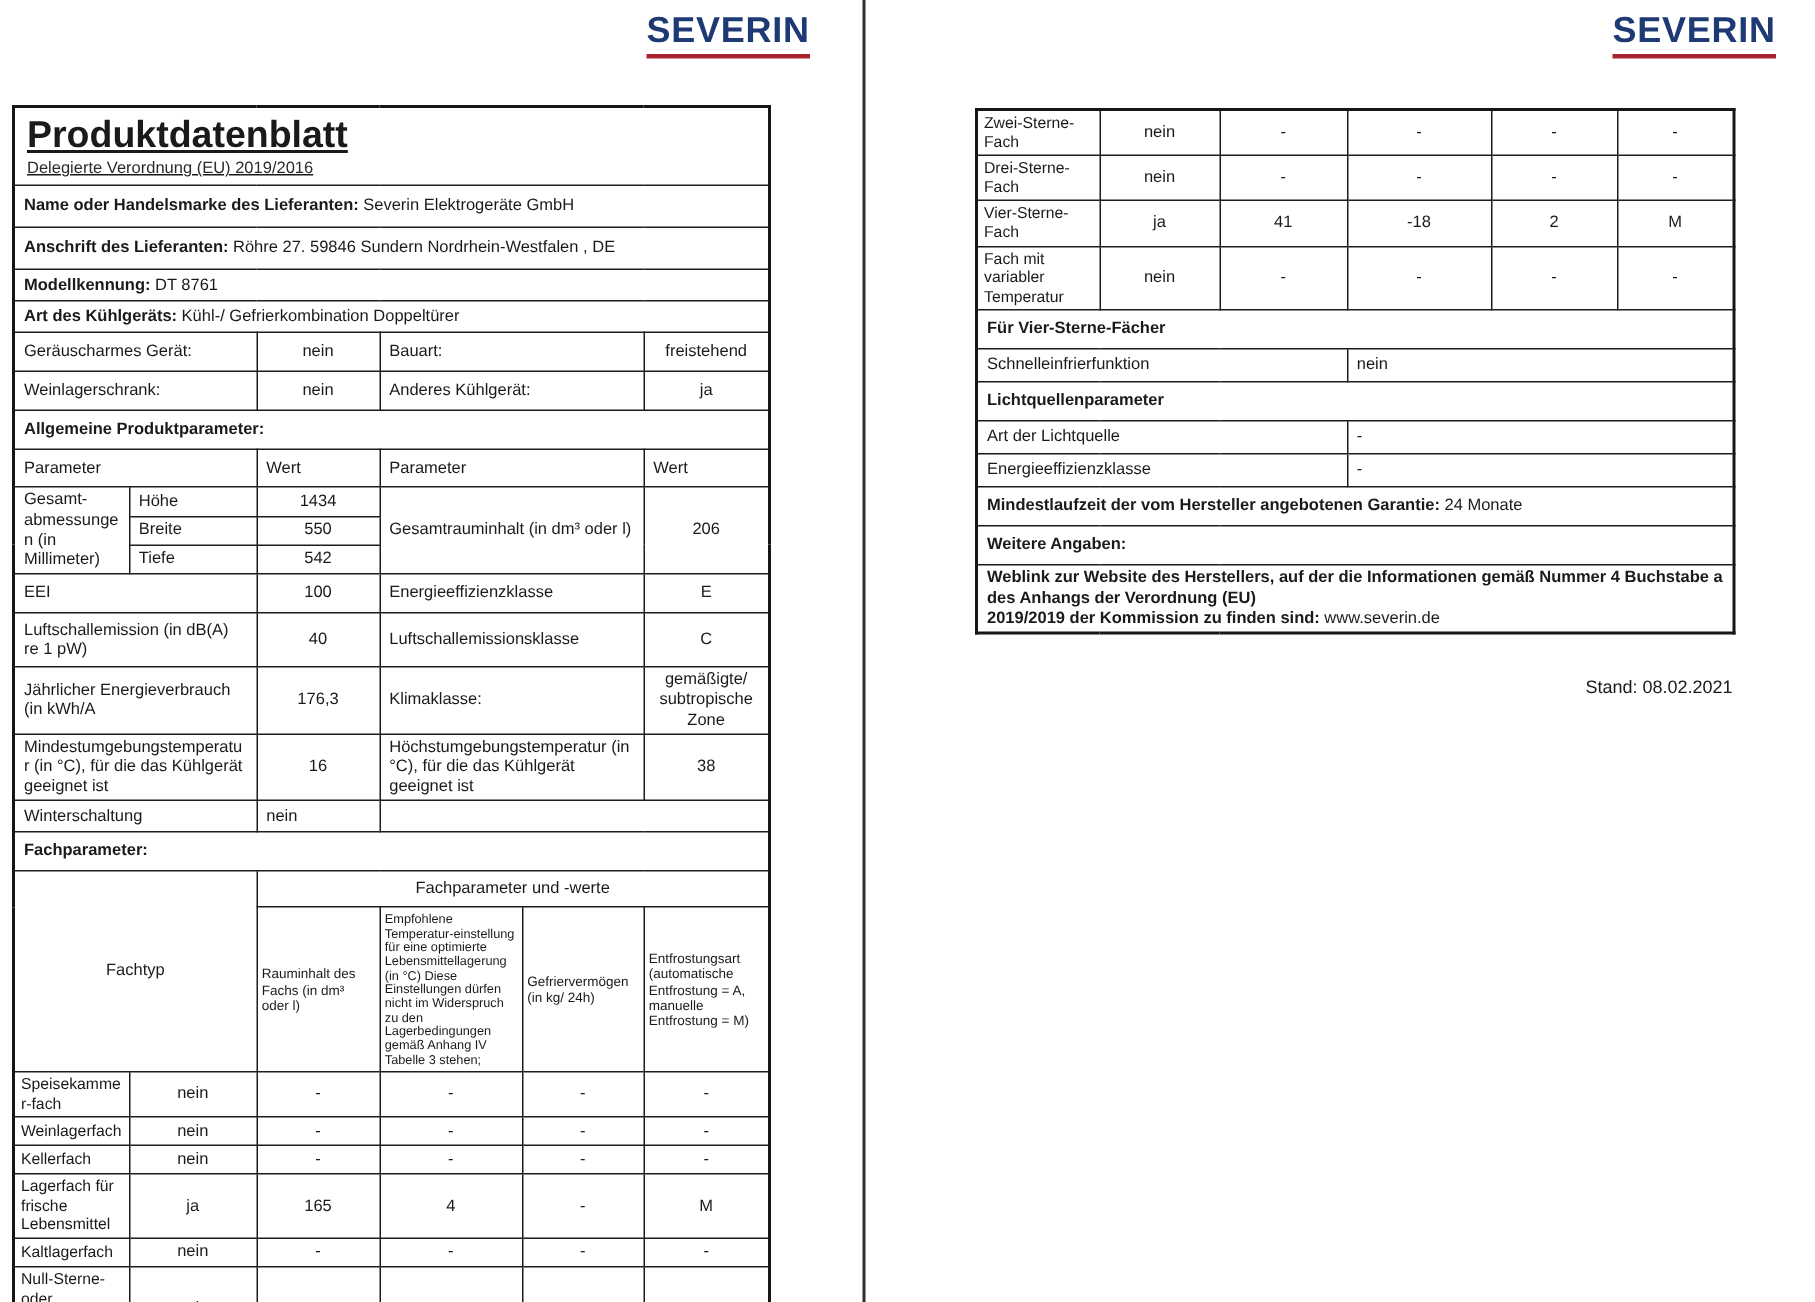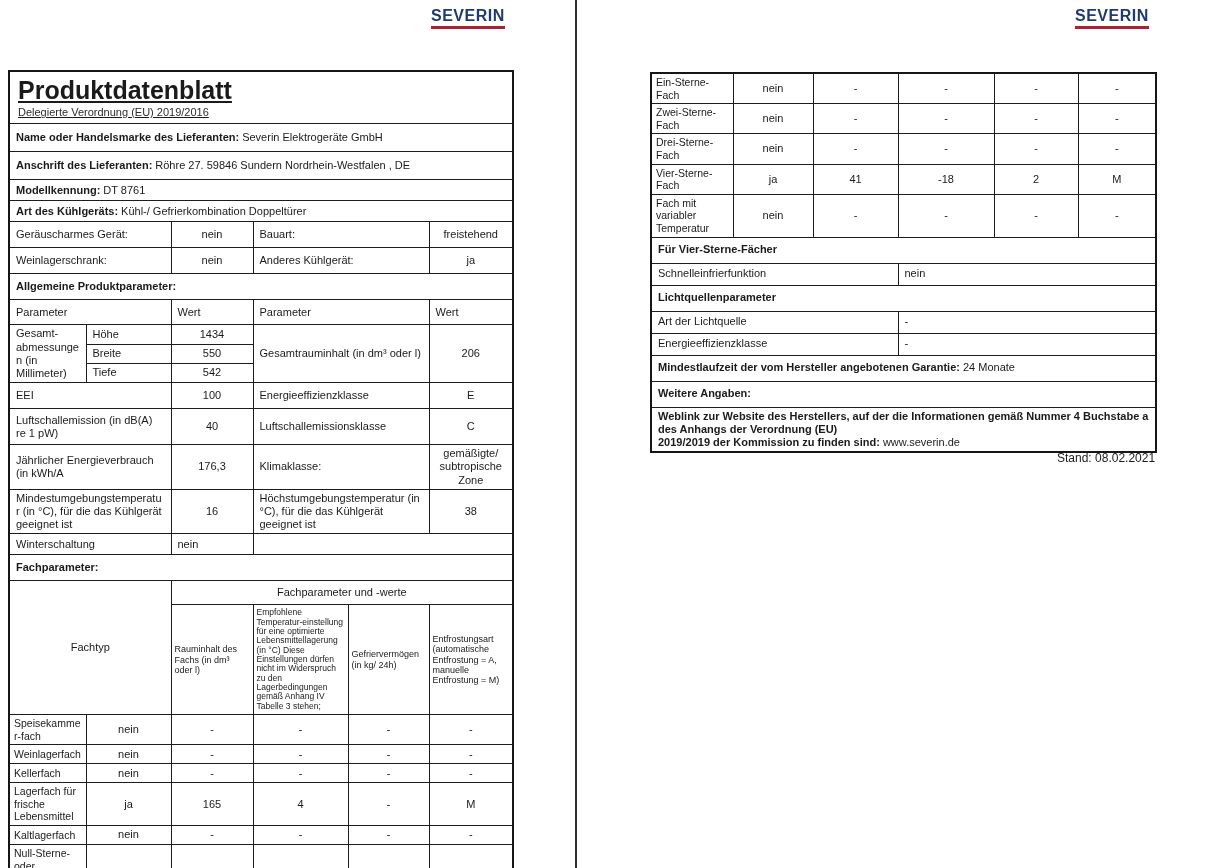--- a/index.html
+++ b/index.html
@@ -3,21 +3,21 @@
 <meta charset="utf-8">
 <style>
   html, body { margin: 0; padding: 0; }
   body {
     width: 1210px; height: 868px; background: #ffffff;
     font-family: "Liberation Sans", sans-serif;
     color: #1a1a1a; position: relative; overflow: hidden;
   }
   .divider { position: absolute; left: 575px; top: 0; width: 2px; height: 868px; background: #2e2e2e; }
   .logo {
-    position: absolute; font-weight: bold; font-size: 16px; letter-spacing: 0.5px;
+    position: absolute; font-weight: bold; font-size: 24px; letter-spacing: 0.5px;
     color: #1e3a74; border-bottom: 3px solid #a8232e; padding-bottom: 1px; line-height: 1.15;
   }
   .logo-left { left: 431px; top: 7px; }
   .logo-right { left: 1075px; top: 7px; }
 
   table.sheet {
     position: absolute; border-collapse: collapse; table-layout: fixed;
     font-size: 11px; line-height: 1.2; border: 2px solid #161616;
   }
   table.sheet td { border: 1px solid #1c1c1c; padding: 2px 6px; vertical-align: middle; overflow-wrap: break-word; }
@@ -211,28 +211,20 @@
   <colgroup>
     <col style="width:82px">
       <col style="width:80px">
       <col style="width:85px">
     <col style="width:96px">
       <col style="width:84px">
       <col style="width:78px">
   </colgroup>
   <tbody>
     <tr class="h19">
-      <td class="fach-name">Ein-Sterne-Fach</td>
-      <td class="c">nein</td>
-      <td class="c">-</td>
-      <td class="c">-</td>
-      <td class="c">-</td>
-      <td class="c">-</td>
-    </tr>
-    <tr class="h19">
       <td class="fach-name">Zwei-Sterne-Fach</td>
       <td class="c">nein</td>
       <td class="c">-</td>
       <td class="c">-</td>
       <td class="c">-</td>
       <td class="c">-</td>
     </tr>
     <tr class="h19">
       <td class="fach-name">Drei-Sterne-Fach</td>
       <td class="c">nein</td>

